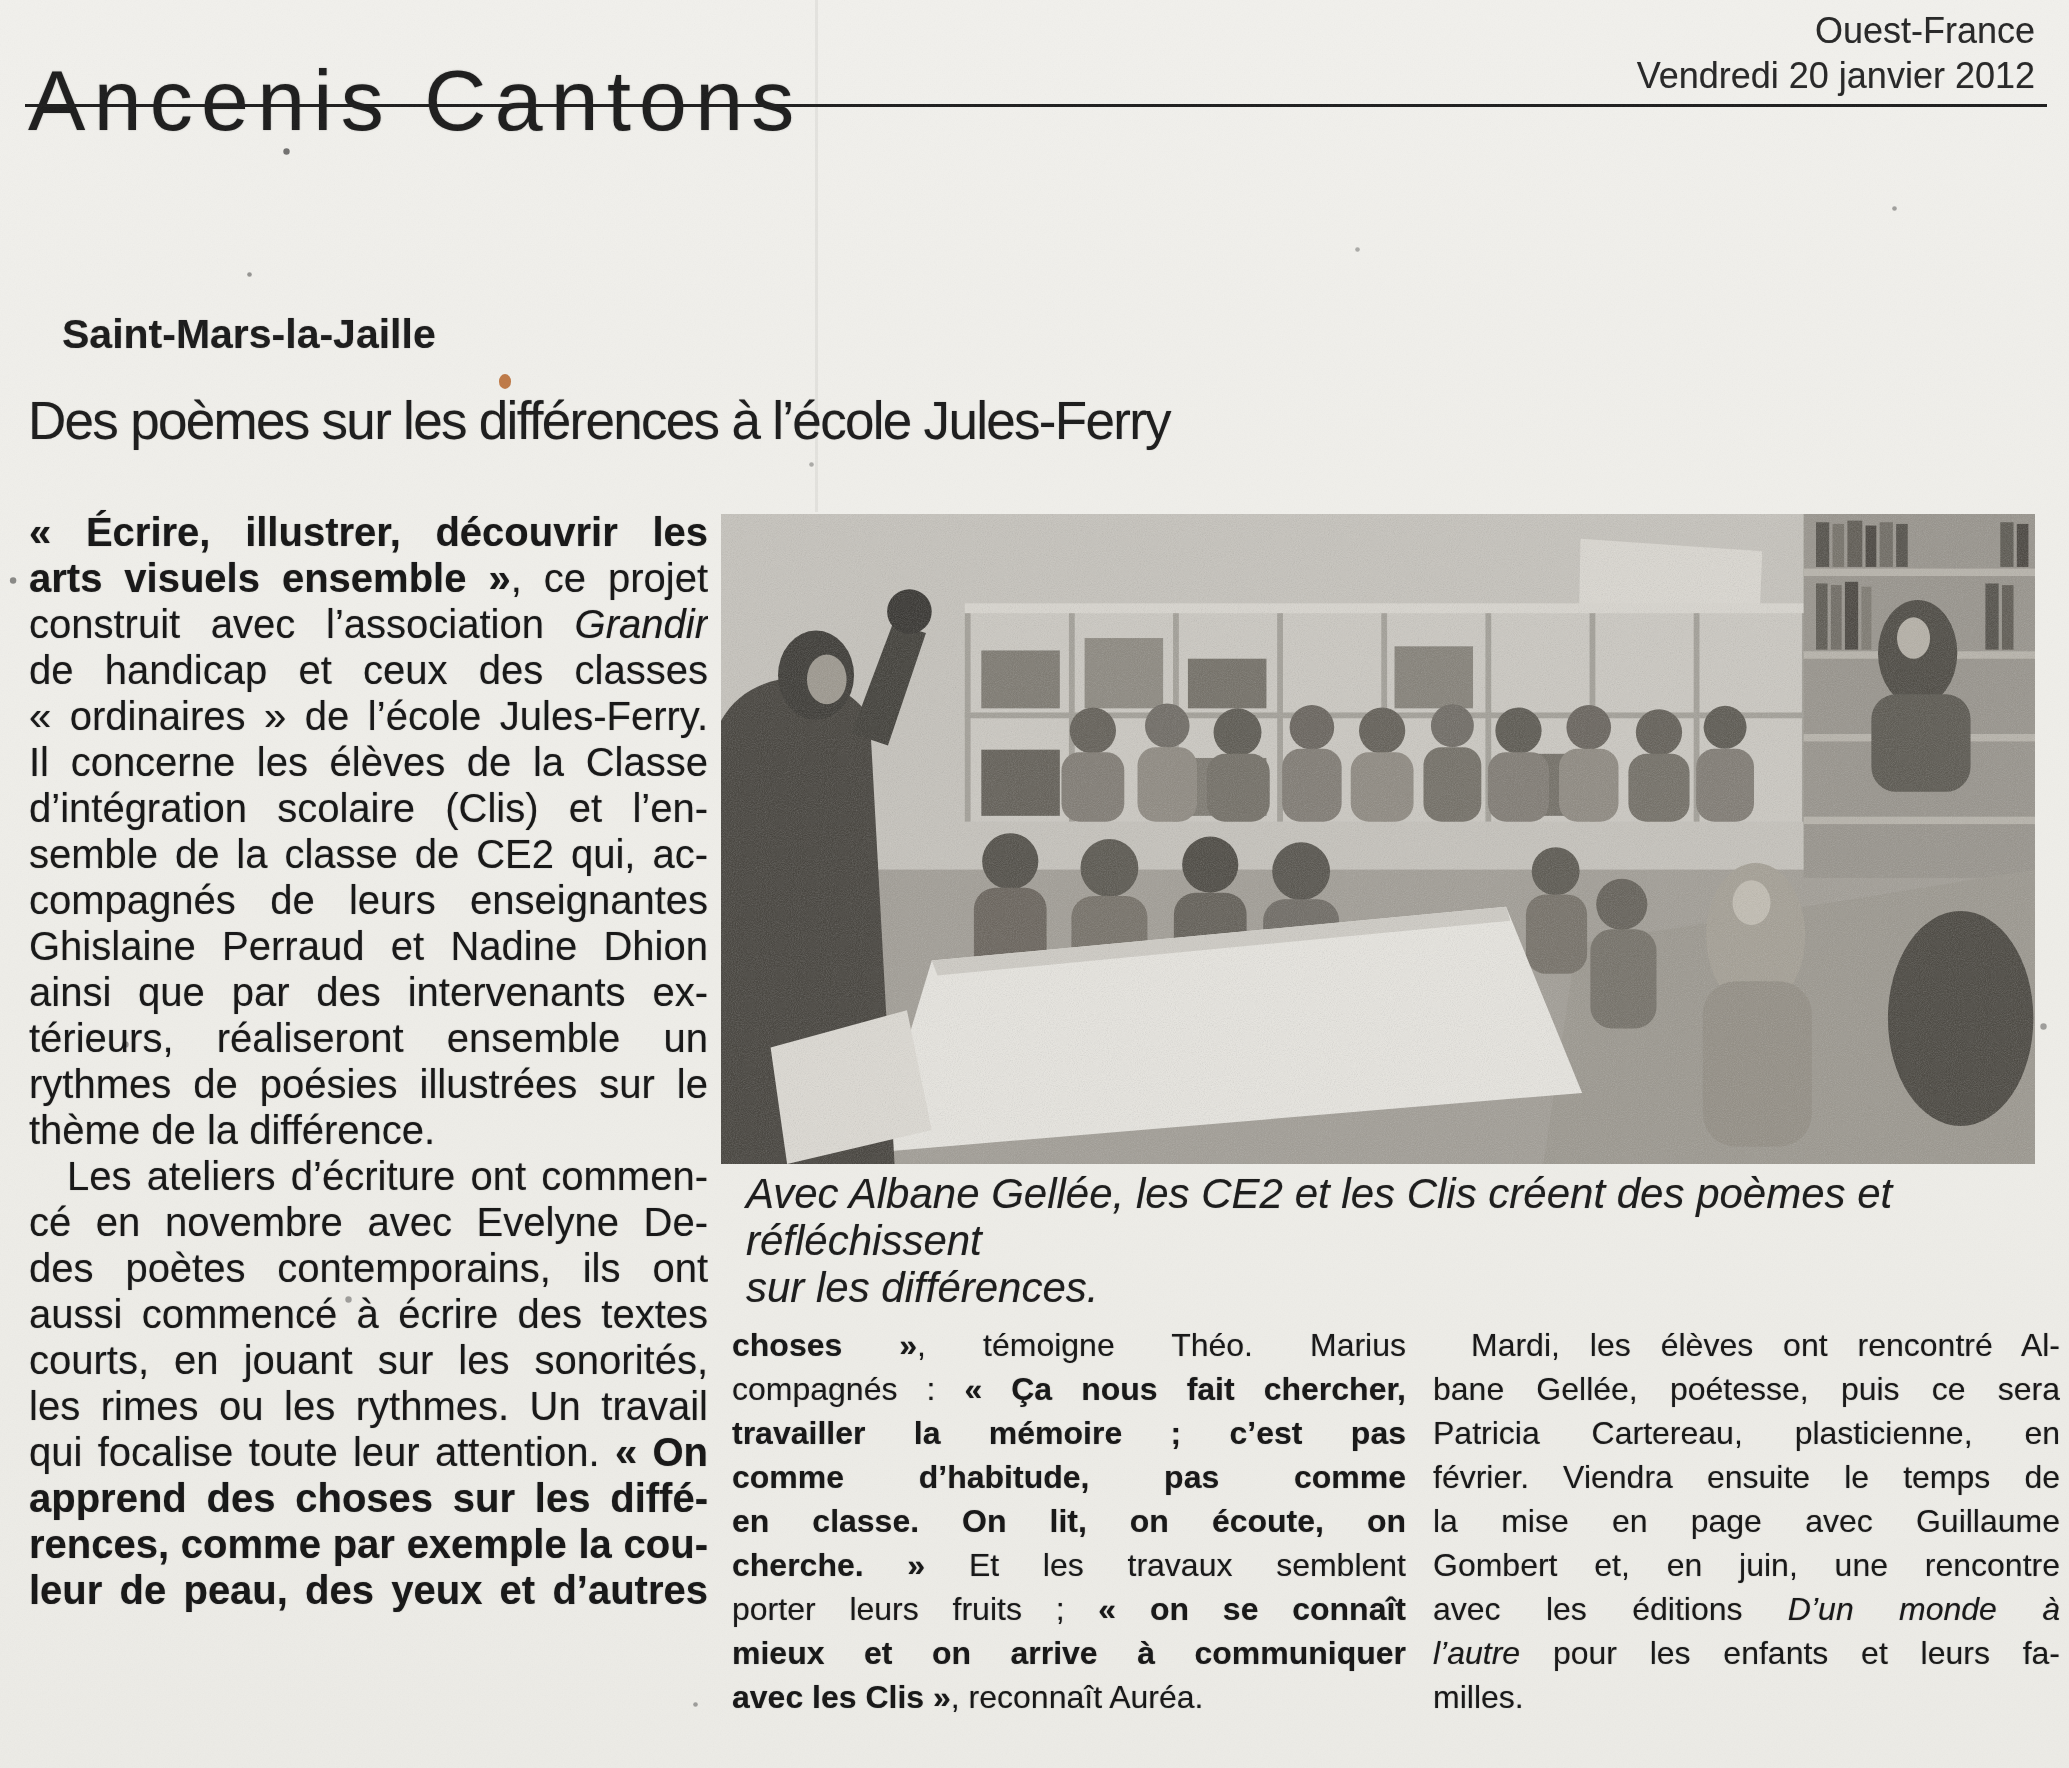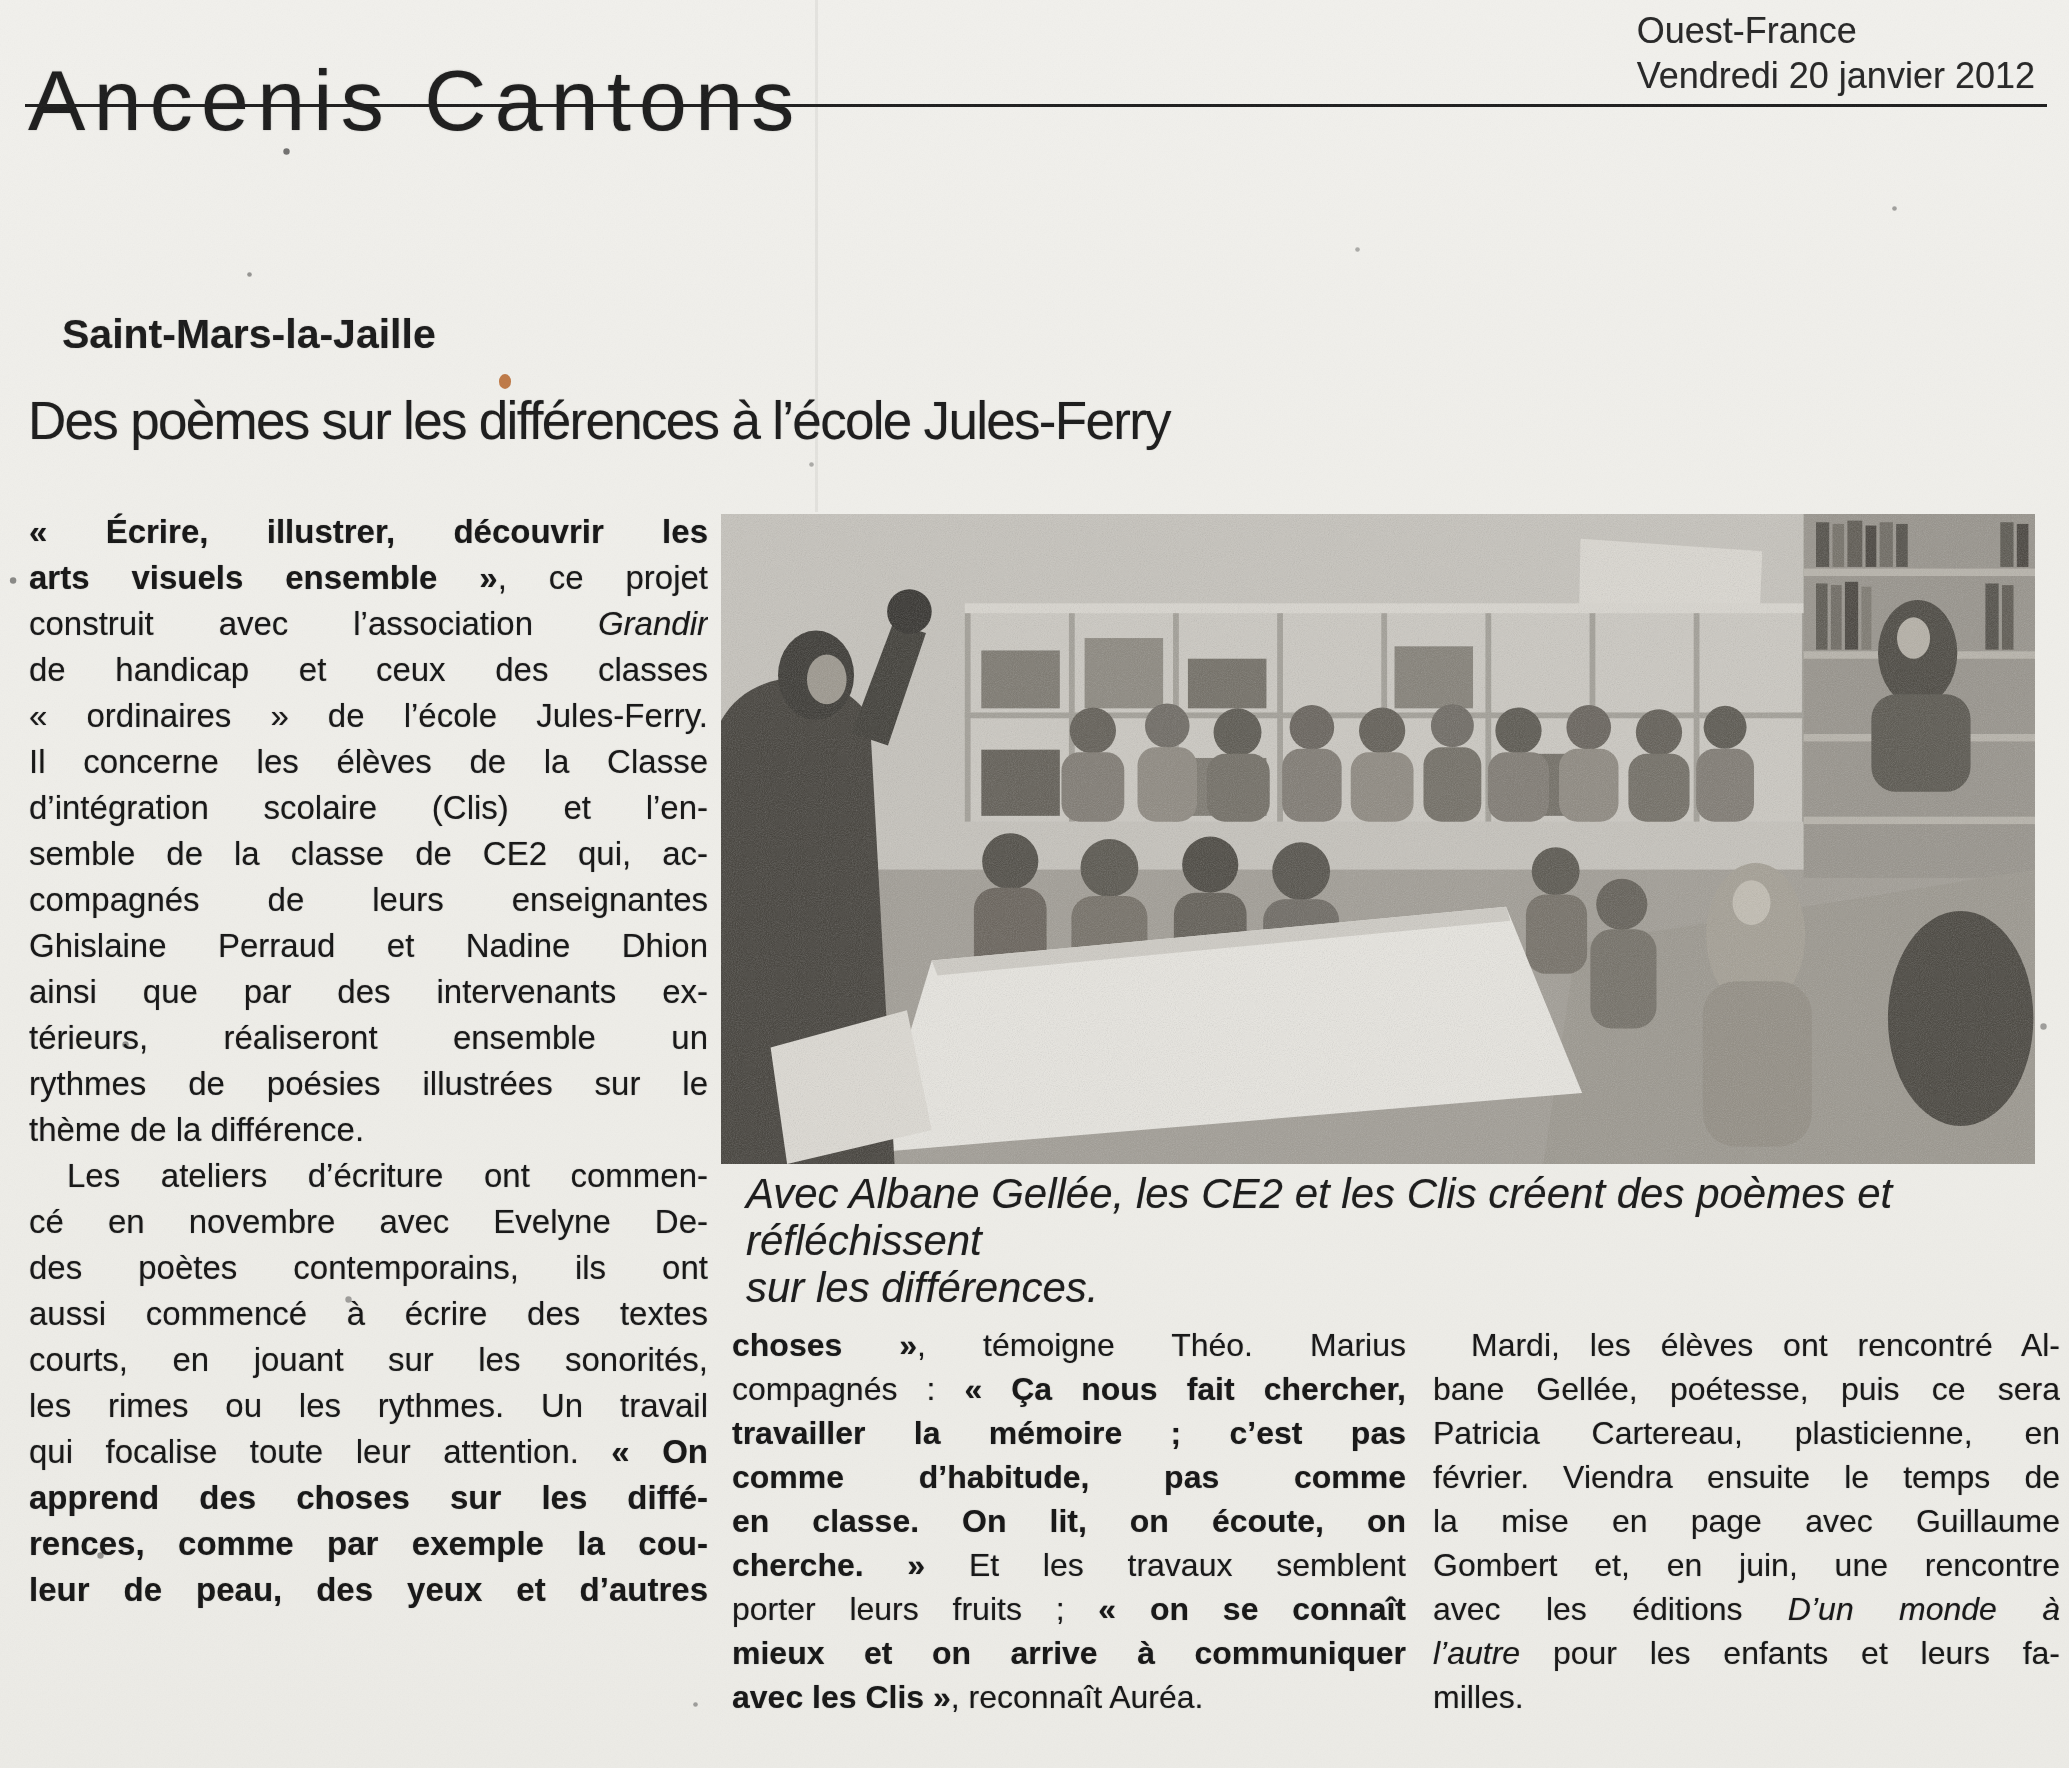--- a/index.html
+++ b/index.html
@@ -10,36 +10,36 @@
     font-family:"Liberation Sans",sans-serif;color:#161616;
   }
   
   .masthead{
     position:absolute;left:28px;top:6.6px;font-size:86px;line-height:91px;
     font-weight:400;letter-spacing:8.3px;color:#1c1c1c;
     text-shadow:0 0 1.7px rgba(25,25,25,.35);
     margin-top:48px;
   }
   .issue{
-    position:absolute;right:35px;top:8.3px;
+    position:absolute;right:35px;top:8.3px;text-align:right;
     font-size:36px;line-height:45px;color:#262626;
     text-shadow:0 0 0.8px rgba(25,25,25,.3);
   }
   .rule{position:absolute;left:25px;top:104px;width:2022px;height:2.5px;background:#1e1e1e;}
   
   .kicker{
     position:absolute;left:30px;top:311px;font-size:41px;font-weight:700;
     letter-spacing:0px;color:#1a1a1a;text-shadow:0 0 1.2px rgba(20,20,20,.4);margin-left:32px;
   }
   .headline{
     position:absolute;left:28px;top:390px;font-size:53px;font-weight:400;
     letter-spacing:-1.7px;color:#1b1b1b;text-shadow:0 0 1.2px rgba(20,20,20,.35);
   }
   
-  .col{position:absolute;font-size:33px;color:#151515;text-shadow:0 0 1.2px rgba(15,15,15,.4);}
+  .col{position:absolute;font-size:40px;color:#151515;text-shadow:0 0 1.2px rgba(15,15,15,.4);}
   .col .tl{text-align:justify;text-align-last:justify;overflow:hidden;}
   .col.left{left:29px;top:509px;width:679px;}
   .col.left .tl{height:46px;line-height:46px;}
   .col.mid{left:732px;top:1323px;width:674px;font-size:32px;}
   .col.right{left:1433px;top:1323px;width:627px;font-size:32px;}
   .col.mid .tl,.col.right .tl{height:44px;line-height:44px;}
   .tl.last{text-align-last:left;}
   .tl.ind{padding-left:38px;}
   .b{font-weight:700;}
   .i{font-style:italic;}

